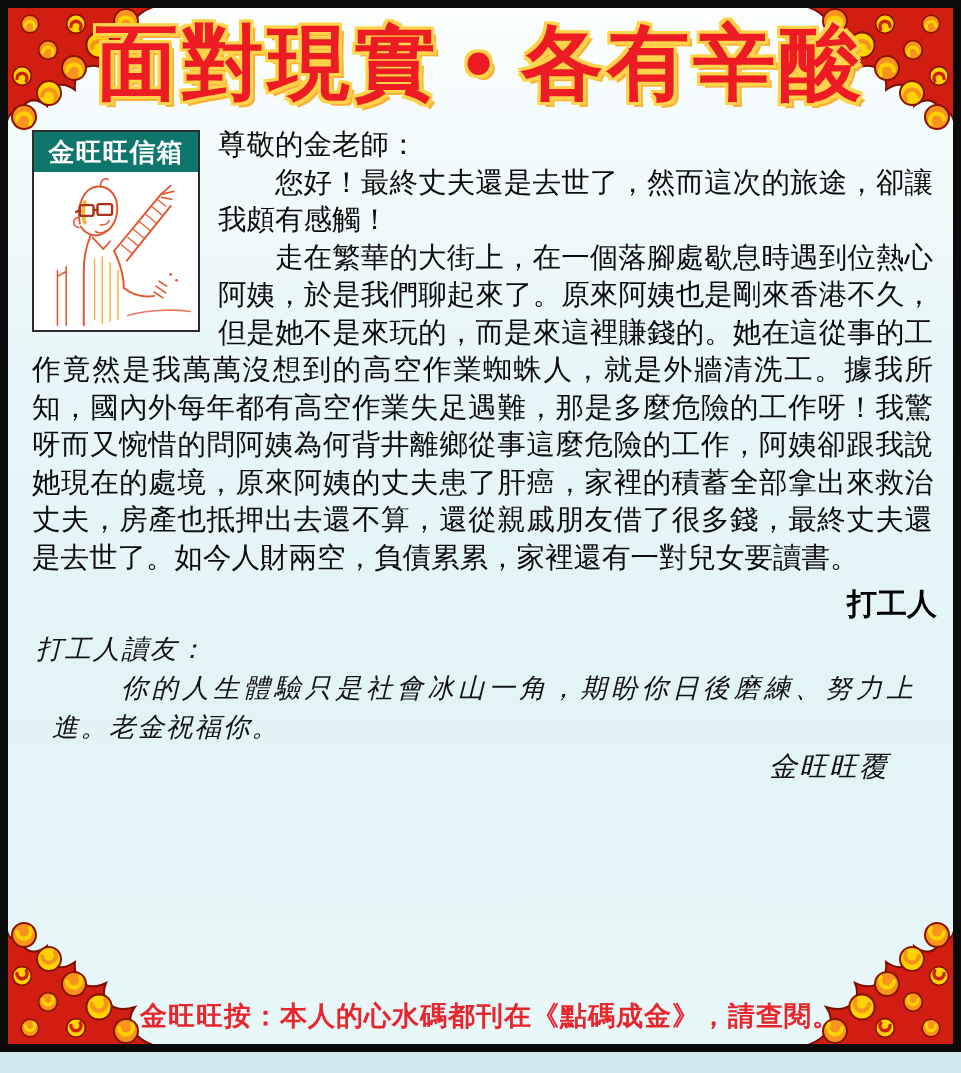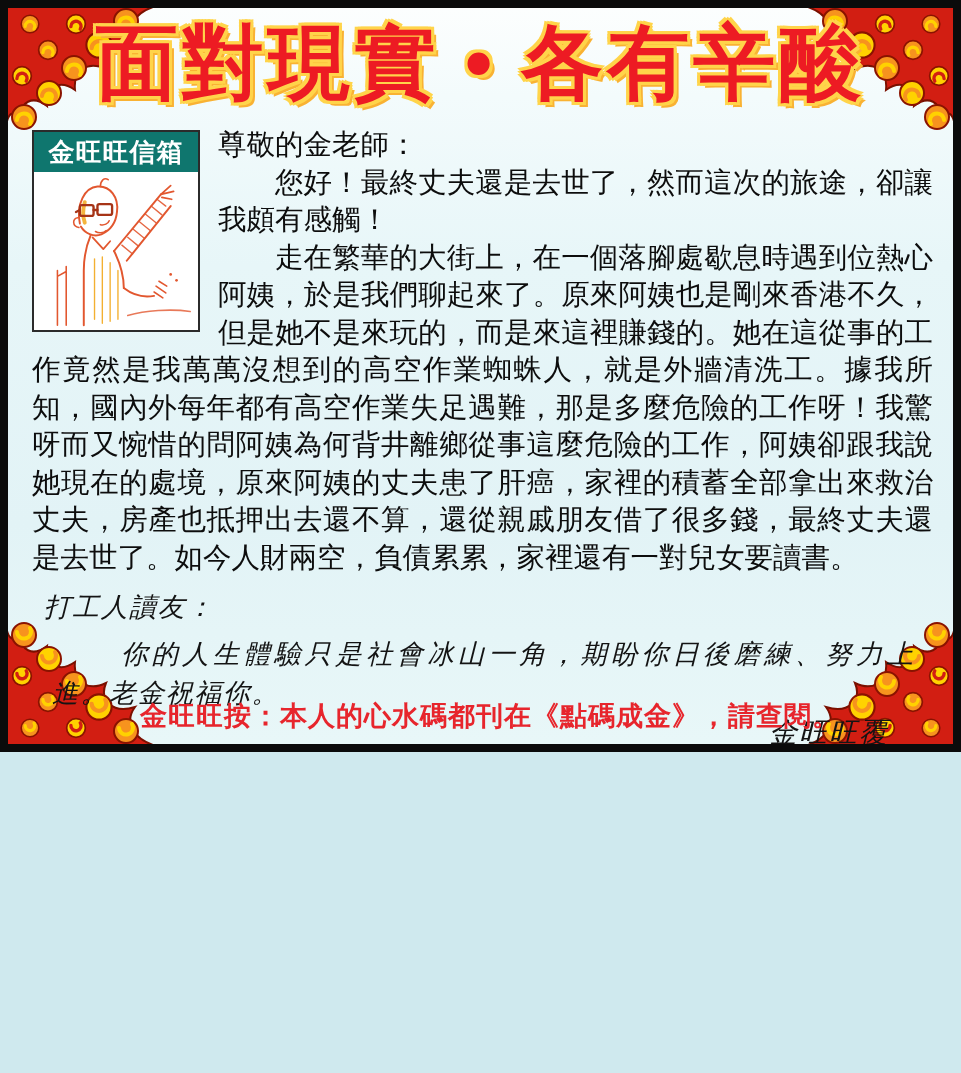--- a/index.html
+++ b/index.html
@@ -1,17 +1,17 @@
 <!DOCTYPE html>
 <html><head>
 <meta charset="utf-8">
 <style>
   html,body{margin:0;padding:0;background:#cfe9ee;}
   .page{
-    position:relative; width:961px; height:752px; box-sizing:border-box;
+    position:relative; width:961px; height:1052px; box-sizing:border-box;
     border:8px solid #0b0b0b; overflow:hidden;
     background:linear-gradient(180deg,#fcfefe 0%,#f3fbfc 12%,#e7f6f8 35%,#e2f3f6 70%,#e8f7f8 100%);
     font-family:"Liberation Serif","DejaVu Serif",serif;
   }
   
   .corner{position:absolute;width:152px;height:150px;z-index:1;}
   .corner svg{width:100%;height:100%;display:block;}
   .corner.tl{top:-2px;left:-2px;}
   .corner.tr{top:-2px;right:-2px;transform:scaleX(-1);}
   .corner.bl{bottom:-2px;left:-2px;transform:scaleY(-1);}
@@ -27,21 +27,21 @@
   .letter{position:relative;z-index:2;padding:2px 20px 0 24px;font-size:28.5px;line-height:37.5px;color:#0d0d0d;text-align:justify;}
   .mailbox{float:left;width:168px;margin:4px 18px 6px 0;border:2px solid #2b2b2b;background:#fefefe;box-sizing:border-box;}
   .mailbox-header{background:#0f766e;color:#ffffff;text-align:center;font-weight:bold;font-size:26px;line-height:40px;letter-spacing:1px;font-family:"Liberation Sans","DejaVu Sans",sans-serif;}
   .mailbox-art{display:block;width:100%;height:158px;background:#fff;}
   .letter p{margin:0;}
   .letter .salutation{text-indent:0;}
   .letter .para{text-indent:2em;}
   .sign-worker{text-align:right;font-size:30px;line-height:40px;padding:8px 16px 2px 0;font-weight:bold;z-index:2;position:relative;}
   
   .reply{position:relative;z-index:2;padding:4px 24px 0 28px;font-size:26.5px;line-height:39px;color:#141414;font-style:italic;}
-  .reply .salutation{margin:8px;text-indent:0;letter-spacing:2px;font-style:italic;}
+  .reply .salutation{margin:0;text-indent:0;letter-spacing:2px;font-style:italic;}
   .reply .body{margin:0;text-indent:2.6em;padding-left:16px;padding-right:14px;text-align:justify;letter-spacing:2px;}
   .reply .sign{text-align:right;padding-right:40px;font-size:28px;line-height:40px;margin:0;letter-spacing:2px;}
   
   .footer-note{
     position:absolute;left:0;right:0;bottom:10px;z-index:2;text-align:center;
     color:#e7252c;font-weight:bold;font-size:27px;letter-spacing:1px;
     font-family:"Liberation Sans","DejaVu Sans",sans-serif;
     padding-left:19px;
   }
 </style>
@@ -269,20 +269,21 @@
           <path d="M96 146 C114 141 140 139 160 142" stroke-width="1.6" opacity="0.8"></path>
         </g>
       </svg>
     </div>
 
     <p class="salutation">尊敬的金老師：</p>
     <p class="para">您好！最終丈夫還是去世了，然而這次的旅途，卻讓我頗有感觸！</p>
     <p class="para">走在繁華的大街上，在一個落腳處歇息時遇到位熱心阿姨，於是我們聊起來了。原來阿姨也是剛來香港不久，但是她不是來玩的，而是來這裡賺錢的。她在這從事的工作竟然是我萬萬沒想到的高空作業蜘蛛人，就是外牆清洗工。據我所知，國內外每年都有高空作業失足遇難，那是多麼危險的工作呀！我驚呀而又惋惜的問阿姨為何背井離鄉從事這麼危險的工作，阿姨卻跟我說她現在的處境，原來阿姨的丈夫患了肝癌，家裡的積蓄全部拿出來救治丈夫，房產也抵押出去還不算，還從親戚朋友借了很多錢，最終丈夫還是去世了。如今人財兩空，負債累累，家裡還有一對兒女要讀書。</p>
   </div>
 
+  <div class="sign-worker">打工人</div>
 
   <div class="reply">
     <p class="salutation">打工人讀友：</p>
     <p class="body">你的人生體驗只是社會冰山一角，期盼你日後磨練、努力上進。老金祝福你。</p>
     <p class="sign">金旺旺覆</p>
   </div>
 
   <div class="footer-note">金旺旺按：本人的心水碼都刊在《點碼成金》，請查閱。</div>
 
 </div>

